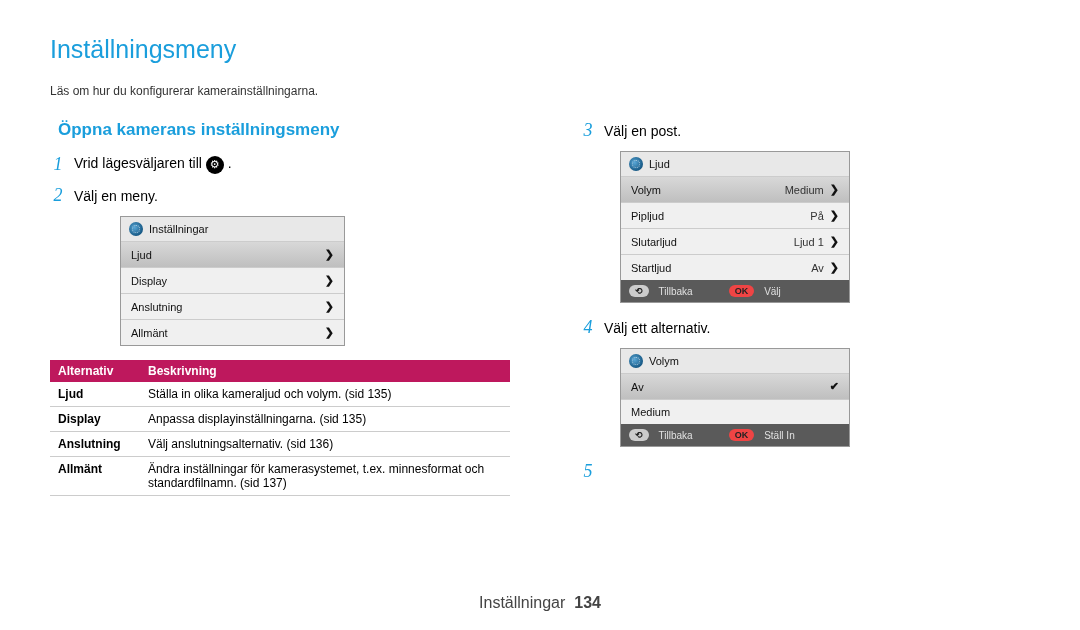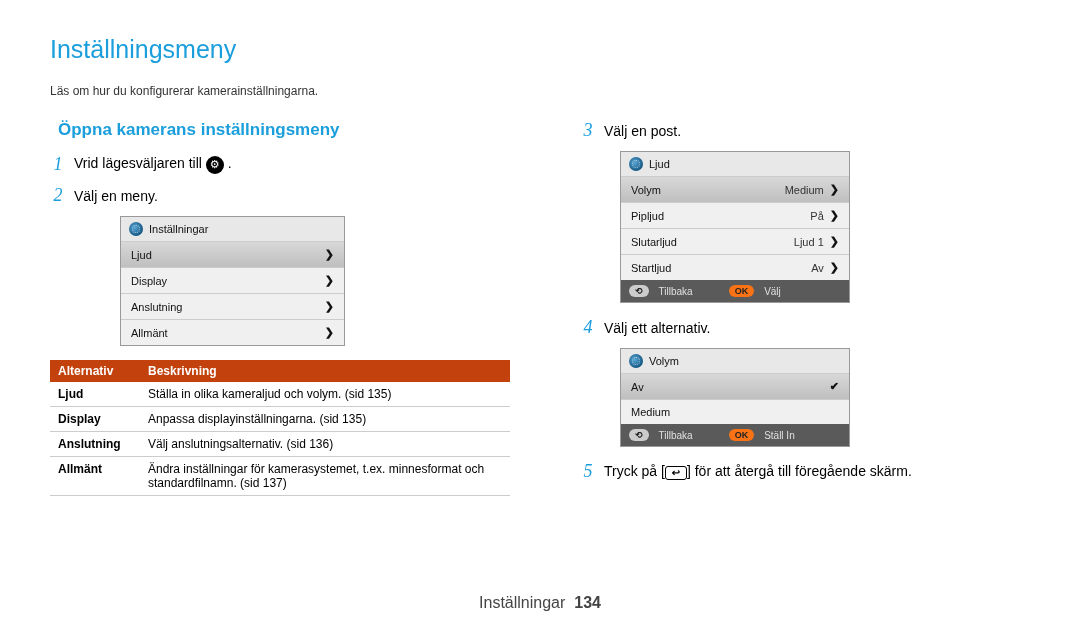--- a/index.html
+++ b/index.html
@@ -135,32 +135,32 @@
     align-items: center;
     justify-content: center;
     padding: 1px 6px;
     border-radius: 8px;
     background: #ccc;
     color: #222;
     font-size: 9px;
     font-weight: bold;
   }
   .pill.dark {
-    background: #f97316;
+    background: #ef4444;
     text-align: right;
   }
   
   .desc-table {
     width: 460px;
     border-collapse: collapse;
     font-size: 12px;
     margin-top: 6px;
   }
   .desc-table thead th {
-    background: #c2410c;
+    background: #be185d;
     color: #fff;
     font-weight: bold;
     text-align: left;
     padding: 4px 8px;
     font-size: 12px;
   }
   .desc-table tbody td {
     padding: 5px 8px;
     border-bottom: 1px solid #ccc;
     vertical-align: top;
@@ -342,22 +342,19 @@
         <span class="pill">⟲</span>
         <span>Tillbaka</span>
         <span style="flex:0 0 16px;"></span>
         <span class="pill dark">OK</span>
         <span>Ställ In</span>
       </div>
     </div>
 
     <div class="step">
       <span class="step-num">5</span>
-      <span>
-        <span>Tryck på [</span><span class="back-glyph">↩</span><span>] för att återgå till föregående skärm.</span>
-      </span>
     </div>
   </div>
 </div>
 
 <div class="page-footer">
   <span>Inställningar</span>&nbsp;&nbsp;<span class="num">134</span>
 </div>
 
 </body></html>

